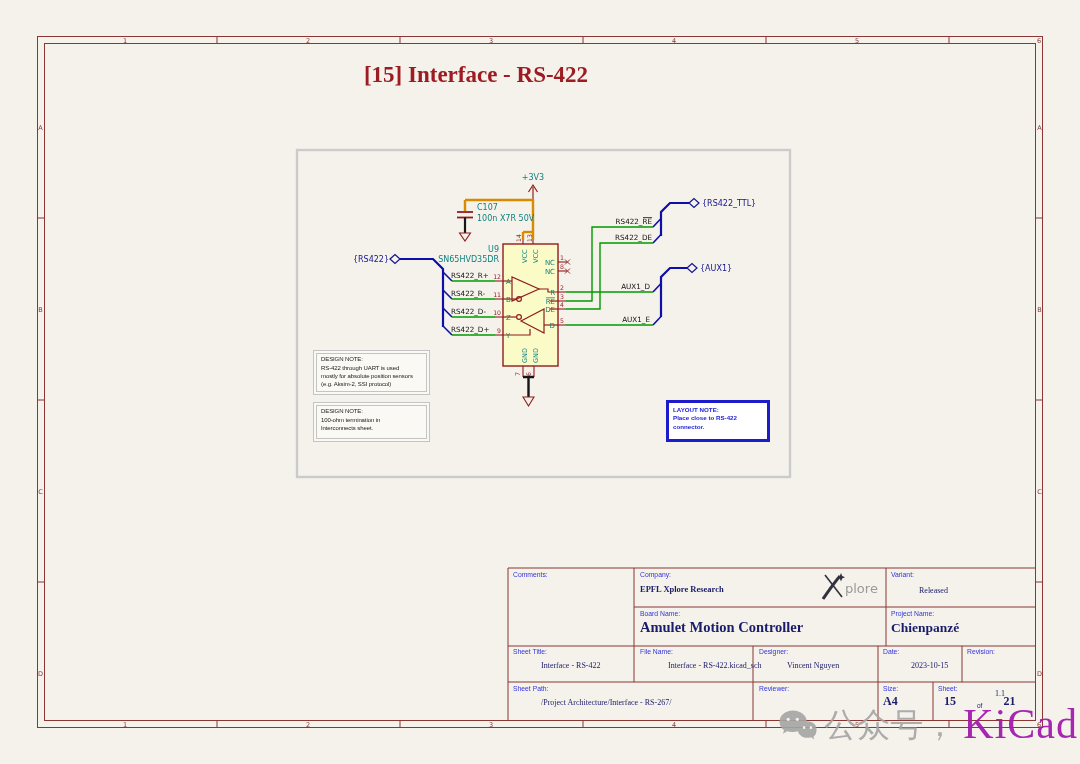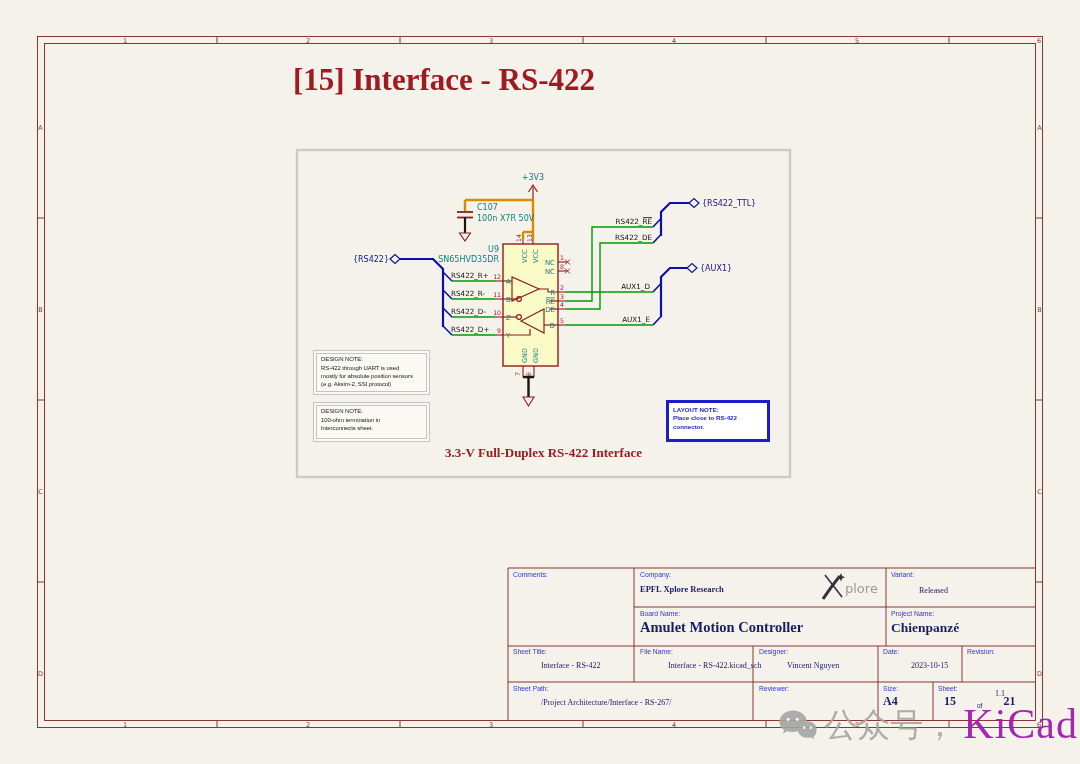--- a/index.html
+++ b/index.html
@@ -1,21 +1,21 @@
 <!DOCTYPE html>
 <html><head>
 <meta charset="utf-8">
 <style>
   html,body{margin:0;padding:0;background:#f4f2eb;}
   .page{position:relative;width:1080px;height:764px;background:#f4f2eb;
         font-family:"Liberation Sans",sans-serif;overflow:hidden;}
   .schem-svg{position:absolute;left:0;top:0;width:1080px;height:764px;}
   .abs{position:absolute;}
   .sheet-title-main{left:0;top:62px;width:888px;text-align:center;
-     font-family:"Liberation Serif",serif;font-weight:bold;font-size:31px;color:#9e1b21;}
+     font-family:"Liberation Serif",serif;font-weight:bold;font-size:23px;color:#9e1b21;padding-left:32px;}
   .fig-caption{left:297px;top:445px;width:493px;text-align:center;
      font-family:"Liberation Serif",serif;font-weight:bold;font-size:13px;color:#9e1b21;}
   .note{box-sizing:border-box;background:#faf9f3;border:4px double #c4c4c4;
      color:#1c1c1c;font-size:6px;line-height:1.32;padding:2px 4px;letter-spacing:-0.1px;}
   .note .nt{margin-bottom:1px;}
   .layout-note{box-sizing:border-box;background:#ffffff;border:3px solid #1c1ccd;
      color:#2222d6;font-weight:bold;font-size:6.2px;line-height:1.35;padding:3px 4px;}
   .tb-label{font-size:6.8px;color:#3333dd;white-space:nowrap;}
   .tb-val{font-family:"Liberation Serif",serif;font-size:8px;color:#1b1b6b;white-space:nowrap;padding-left:28px;}
   .tb-val-b{font-family:"Liberation Serif",serif;font-weight:bold;font-size:8.5px;color:#1b1b6b;white-space:nowrap;}
@@ -266,21 +266,20 @@
         <path d="M634 568 V682"></path>
         <path d="M886 568 V646"></path>
     <path d="M753 646 V721"></path>
         <path d="M878 646 V721"></path>
         <path d="M962 646 V682"></path>
         <path d="M933 682 V721"></path>
   </g>
 </svg>
 
 <div class="abs sheet-title-main">[15] Interface - RS-422</div>
-<div class="abs fig-caption">3.3-V Full-Duplex RS-422 Interface</div>
 
 <div class="abs note" style="left:313px;top:350px;width:117px;">
   <div class="nt">DESIGN NOTE:</div>
   <div>RS-422 through UART is used</div>
   <div>mostly for absolute position sensors</div>
   <div>(e.g. Aksim-2, SSI protocol)</div>
 </div>
 <div class="abs note" style="left:313px;top:402px;width:117px;height:40px;">
   <div class="nt">DESIGN NOTE:</div>
   <div>100-ohm termination in</div>

